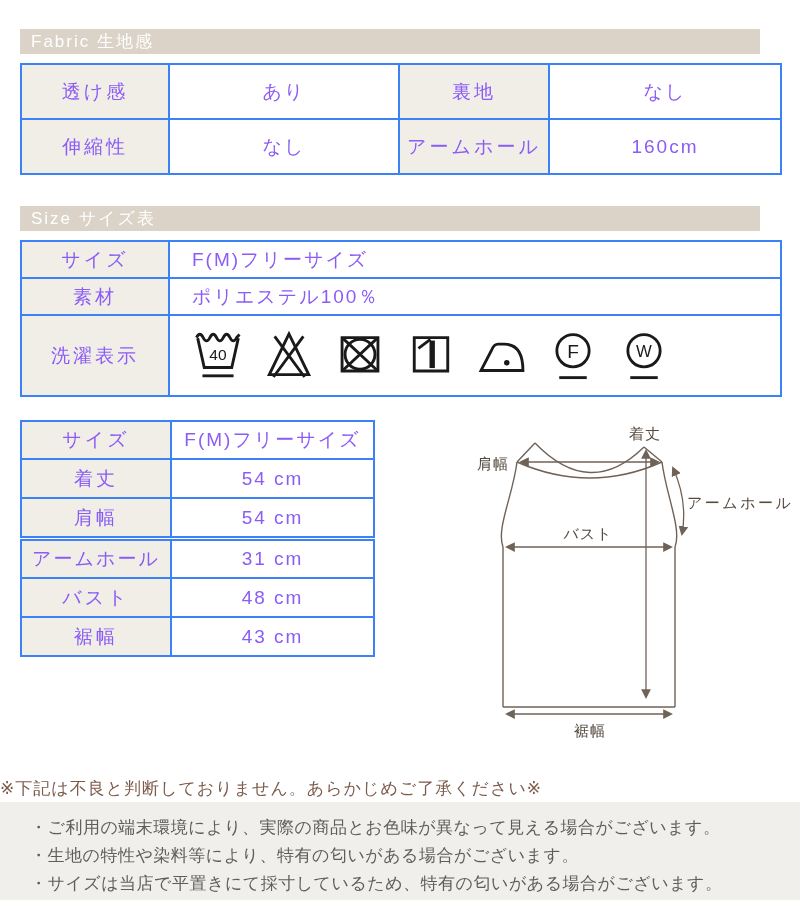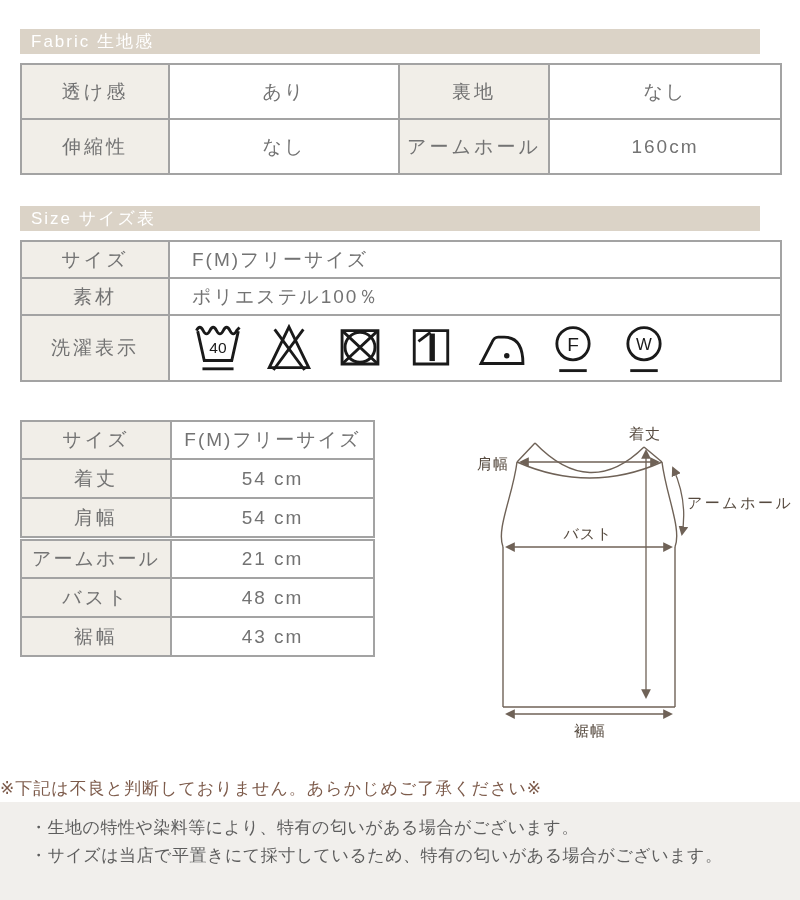--- a/index.html
+++ b/index.html
@@ -2,26 +2,26 @@
 <html><head>
 <meta charset="utf-8">
 <style>
   html,body{margin:0;padding:0;background:#fff;}
   .page{position:relative;width:800px;height:900px;background:#ffffff;overflow:hidden;
         font-family:"Liberation Sans","DejaVu Sans",sans-serif;color:#4a4a4a;}
   .banner{position:absolute;left:20px;width:740px;height:25px;background:#dbd3c7;
           color:#ffffff;font-size:17px;line-height:26px;padding-left:11px;
           letter-spacing:2px;box-sizing:border-box;}
   table.dtable{position:absolute;border-collapse:collapse;table-layout:fixed;background:#fff;}
-  table.dtable th,table.dtable td{border:2px solid #a3a3a3;font-weight:normal;
-          font-size:19px;color:#737373;overflow:hidden;}
+  table.dtable th,table.dtable td{border:2px solid #3b82f6;font-weight:normal;
+          font-size:19px;color:#8b5cf6;overflow:hidden;}
   table.dtable th{background:#f1eee8;text-align:center;letter-spacing:3px;}
   table.dtable td{text-align:center;letter-spacing:2px;}
   table.t2 td{text-align:left;padding-left:22px;}
-  .r55{height:55px}.r37{height:37px}.r66{height:66px}.r38{height:38px}.r39{height:39px}
+  .r55{height:55px}.r37{height:37px}.r66{height:81px}.r38{height:38px}.r39{height:39px}
   .care-icons{display:flex;align-items:center;gap:23px;}
   .care-icons svg{display:block;}
   .ci{stroke:#1a1a1a;stroke-width:2.4;fill:none;}
   .ci-txt{font-size:13px;fill:#1a1a1a;letter-spacing:0;}
   .notice{position:absolute;left:0;top:777px;width:800px;
           font-size:17px;color:#7d5b4b;letter-spacing:1px;}
   .footer{position:absolute;left:0;top:802px;width:800px;height:98px;background:#f1efec;
           box-sizing:border-box;padding:12px 0 0 30px;}
   .footer div{font-size:17px;color:#5d5d5d;line-height:28px;letter-spacing:0.5px;}
   .diagram{position:absolute;left:430px;top:413px;}
@@ -148,21 +148,21 @@
     </table>
 
   <table class="dtable" style="left:20px;top:539px">
     <colgroup>
         <col style="width:150px">
         <col style="width:203px">
       </colgroup>
     <tbody>
         <tr class="r38">
       <th style="letter-spacing:2px">アームホール</th>
-      <td>21 cm</td>
+      <td>31 cm</td>
     </tr>
     <tr class="r39">
       <th>バスト</th>
       <td>48 cm</td>
     </tr>
     <tr class="r39">
       <th>裾幅</th>
       <td>43 cm</td>
     </tr>
   </tbody>
@@ -196,17 +196,18 @@
     <text class="dg-label" x="215" y="26" text-anchor="middle">着丈</text>
     <text class="dg-label" x="79" y="56" text-anchor="end">肩幅</text>
     <text class="dg-label" x="257" y="95" style="letter-spacing:2.5px">アームホール</text>
     <text class="dg-label" x="158" y="126" text-anchor="middle">バスト</text>
     <text class="dg-label" x="160" y="323" text-anchor="middle">裾幅</text>
   </svg>
 
   <div class="notice">※下記は不良と判断しておりません。あらかじめご了承ください※</div>
 
   <div class="footer">
+    <div>・ご利用の端末環境により、実際の商品とお色味が異なって見える場合がございます。</div>
     <div>・生地の特性や染料等により、特有の匂いがある場合がございます。</div>
     <div>・サイズは当店で平置きにて採寸しているため、特有の匂いがある場合がございます。</div>
   </div>
 
 </div>
 
 </body></html>

